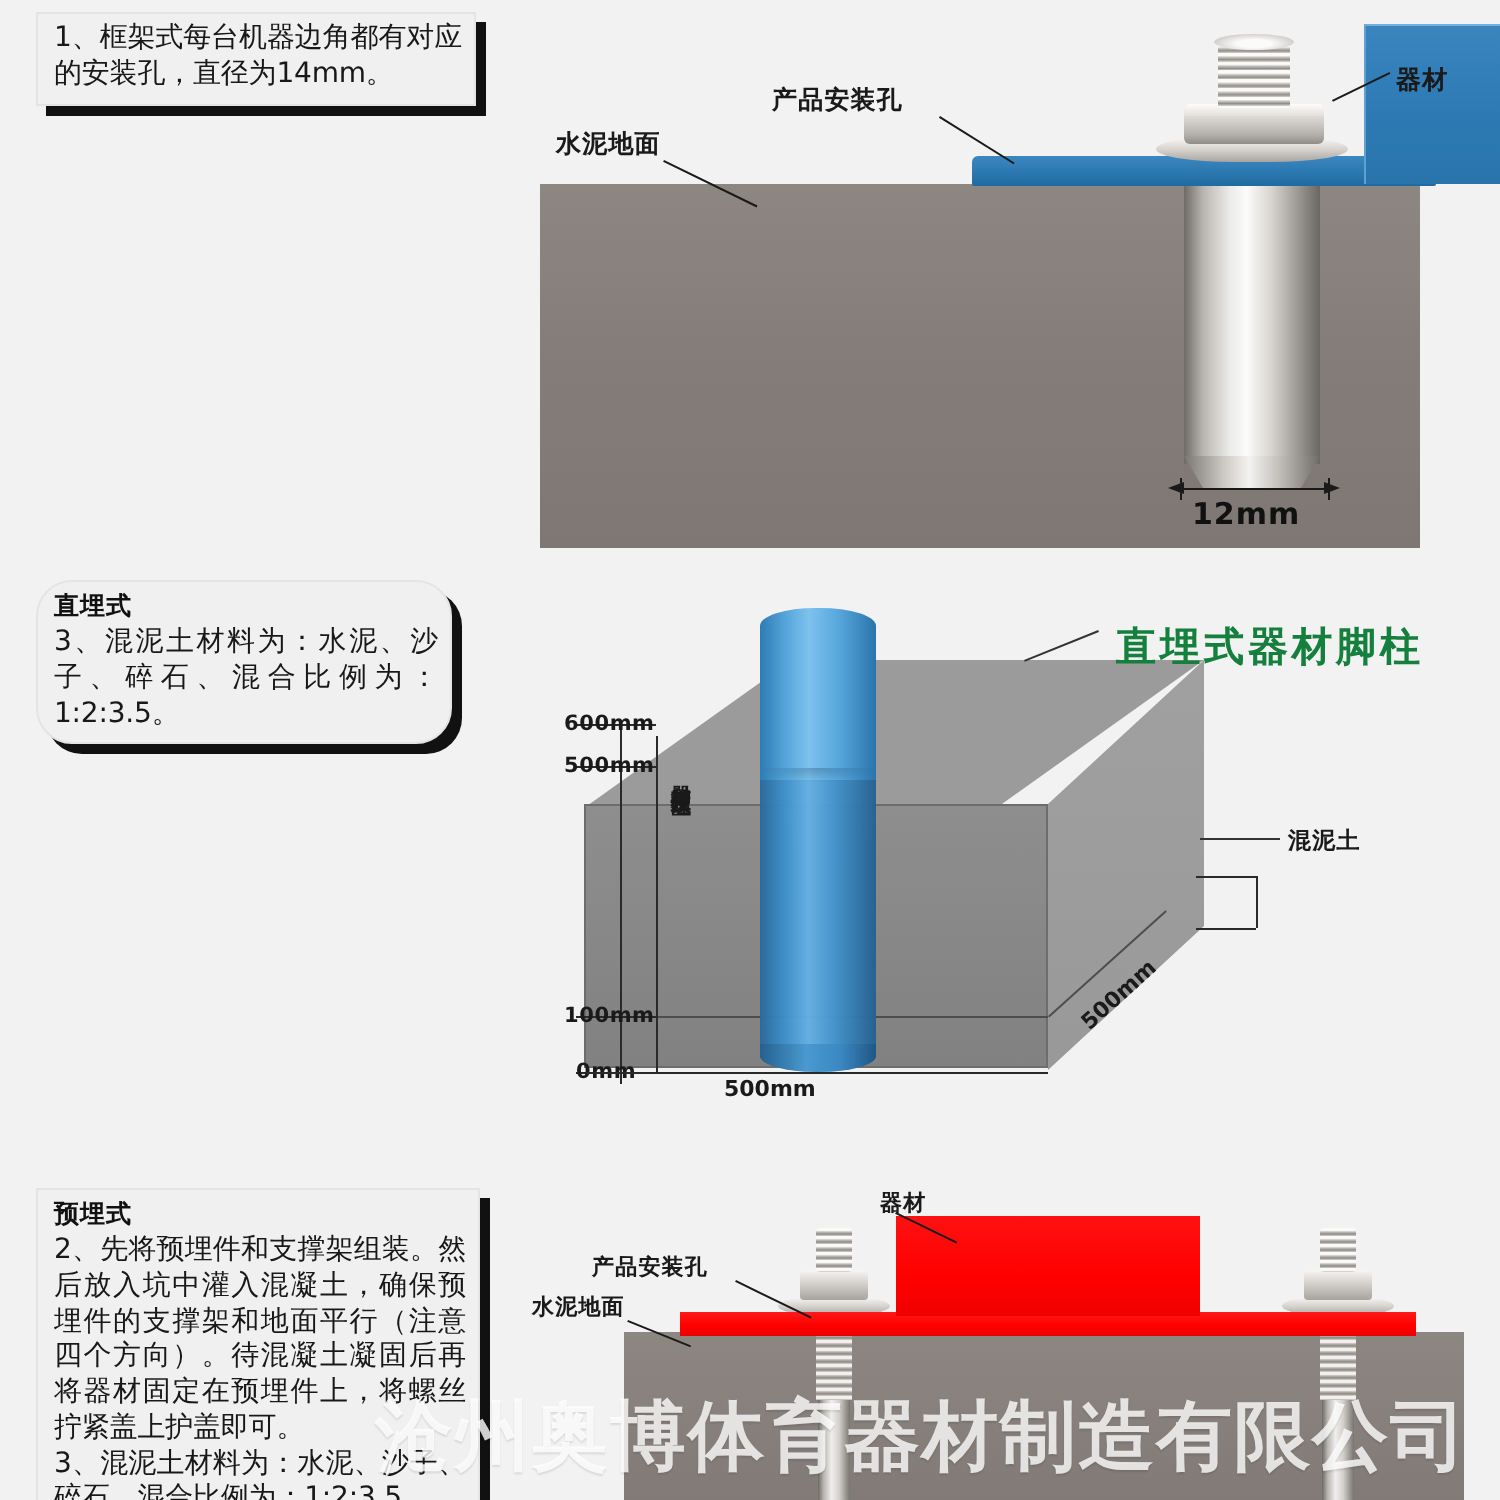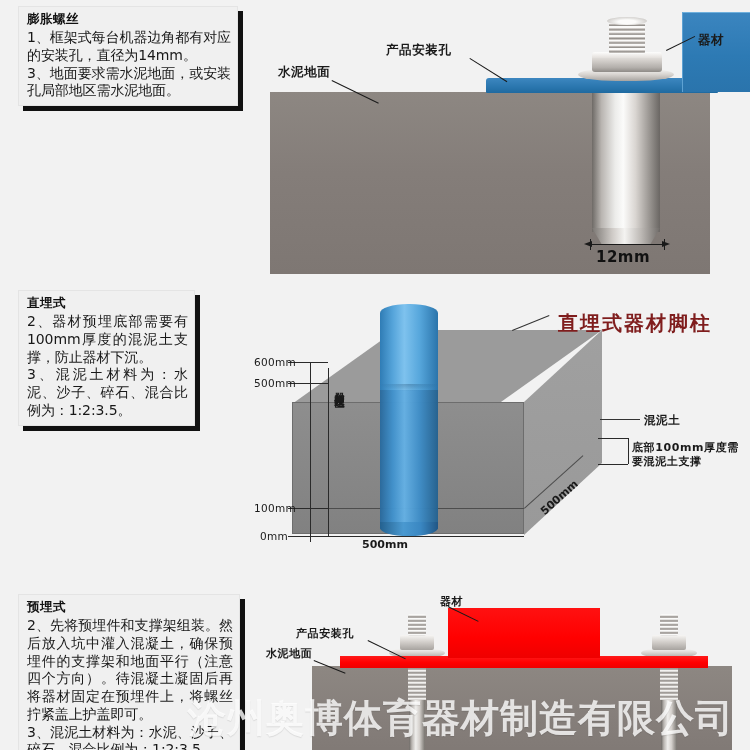--- a/index.html
+++ b/index.html
@@ -28,21 +28,21 @@
   }
   .panel-title {
     font-size: 12.5px; font-weight: bold; color: #111;
     margin-bottom: 1px; letter-spacing: 0.5px;
   }
   .panel-line {
     font-size: 14px; color: #181818; line-height: 1.27;
     letter-spacing: -0.1px; text-align: justify;
   }
   #panel-1 { left: 18px; top: 6px;  width: 220px; }
-  #panel-2 { left: 18px; top: 8px;  width: 177px; }
+  #panel-2 { left: 18px; top: 8px;  width: 208px; border-radius: 18px; }
   #panel-3 { left: 18px; top: 8px;  width: 222px; }
 
   
   .diag { position: absolute; }
   #diag1 { left: 262px; top: 6px; width: 480px; height: 270px; background: #f2f2f2; }
   .ground1 {
     position: absolute; left: 8px; top: 86px; width: 440px; height: 182px;
     background: linear-gradient(180deg,#8d8782 0%, #847d79 45%, #7e7773 100%);
   }
   .plate1 {
@@ -156,31 +156,31 @@
   }
   .cyl2-seam {
     position:absolute; left:118px; top:98px; width:58px; height:7px;
     background: radial-gradient(ellipse at 50% 0%, rgba(20,60,95,0.30), rgba(20,60,95,0) 72%);
   }
 
   
   .dimcol { position:absolute; left:-4px; top:76px; width:120px; height:180px; }
   .dv-line { position:absolute; width:0; border-left:1.3px solid #2a2a2a; }
   .dh-line { position:absolute; height:0; border-top:1.2px solid #2a2a2a; }
-  .dim-txt { position:absolute; font-size:10.5px; color:#1a1a1a; font-weight:normal; letter-spacing:0.3px; white-space:nowrap;}
+  .dim-txt { position:absolute; font-size:10.5px; color:#1a1a1a; font-weight:bold; letter-spacing:0.3px; white-space:nowrap;margin-left:28px;}
   .vert-label {
     position:absolute; font-size:10px; font-weight:bold; color:#1a1a1a;
     writing-mode: vertical-rl; letter-spacing:1px; white-space:nowrap;
   }
   .dim-500w { position:absolute; left:100px; top:252px; font-size:11px; font-weight:bold; color:#1a1a1a;}
   .dim-500d {
     position:absolute; left:276px; top:222px; font-size:11px; font-weight:bold; color:#1a1a1a;
     transform: rotate(-42deg); transform-origin: 0 0;
   }
-  #lbl-title2 { left:296px; top:24px; font-size:20px; font-weight:bold; letter-spacing:2px; color:#7f1d1d;}
+  #lbl-title2 { left:296px; top:24px; font-size:20px; font-weight:bold; letter-spacing:2px; color:#15803d;}
   #lead-title2{ left:250px; top:44px; width:40px; transform: rotate(-22deg); border-top:1.4px solid #333;}
   #lbl-conc2  { left:382px; top:127px; font-size:11.5px; }
   #lead-conc2 { left:338px; top:133px; width:40px; border-top:1.4px solid #333; }
   #lbl-bot2   { left:370px; top:155px; font-size:11px; line-height:1.3; white-space:normal; width:116px;}
 
   
   #diag3 { left: 262px; top: 6px; width: 485px; height: 186px; }
   .ground3 {
     position:absolute; left:50px; top:74px; width:420px; height:110px;
     background: linear-gradient(180deg,#8d8782 0%, #857e7a 50%, #7d7672 100%);
@@ -235,23 +235,21 @@
   }
 </style>
 </head>
 <body>
 
 <div class="page">
 
   <div class="section" id="sec-1">
 
     <div class="text-panel" id="panel-1">
-      <div class="panel-title">膨胀螺丝</div>
       <div class="panel-line">1、框架式每台机器边角都有对应的安装孔，直径为14mm。</div>
-      <div class="panel-line">3、地面要求需水泥地面，或安装孔局部地区需水泥地面。</div>
     </div>
 
     <div class="diag" id="diag1">
       <div class="ground1"></div>
       <div class="shaft1"></div>
       <div class="shaft1-taper"></div>
       <div class="plate1"></div>
       <div class="equip1"></div>
       <div class="washer1"></div>
       <div class="nut1"></div>
@@ -273,21 +271,20 @@
       <div class="lbl" id="lbl-ground1">水泥地面</div>
       <div class="lbl" id="lbl-hole1">产品安装孔</div>
       <div class="lbl" id="lbl-equip1">器材</div>
     </div>
   </div>
 
   <div class="section" id="sec-2">
 
     <div class="text-panel" id="panel-2">
       <div class="panel-title">直埋式</div>
-      <div class="panel-line">2、器材预埋底部需要有100mm厚度的混泥土支撑，防止器材下沉。</div>
       <div class="panel-line">3、混泥土材料为：水泥、沙子、碎石、混合比例为：1:2:3.5。</div>
     </div>
 
     <div class="diag" id="diag2">
 
       <div class="blk-face-top2"></div>
       <div class="blk-face-right"></div>
       <div class="blk-face-front"></div>
       <div class="blk-base-line"></div>
       <div class="blk-base-line2"></div>
@@ -324,21 +321,20 @@
 
       <div class="leader" id="lead-title2"></div>
       <div class="lbl" id="lbl-title2">直埋式器材脚柱</div>
 
       <div class="leader" id="lead-conc2"></div>
       <div class="lbl" id="lbl-conc2">混泥土</div>
 
       <div class="dh-line" style="left:336px; top:152px; width:30px;"></div>
       <div class="dh-line" style="left:336px; top:178px; width:30px;"></div>
       <div class="dv-line" style="left:366px; top:152px; height:26px;"></div>
-      <div class="lbl" id="lbl-bot2">底部100mm厚度需要混泥土支撑</div>
     </div>
   </div>
 
   <div class="section" id="sec-3">
 
     <div class="text-panel" id="panel-3">
       <div class="panel-title">预埋式</div>
       <div class="panel-line">2、先将预埋件和支撑架组装。然后放入坑中灌入混凝土，确保预埋件的支撑架和地面平行（注意四个方向）。待混凝土凝固后再将器材固定在预埋件上，将螺丝拧紧盖上护盖即可。</div>
       <div class="panel-line">3、混泥土材料为：水泥、沙子、碎石、混合比例为：1:2:3.5。</div>
     </div>

